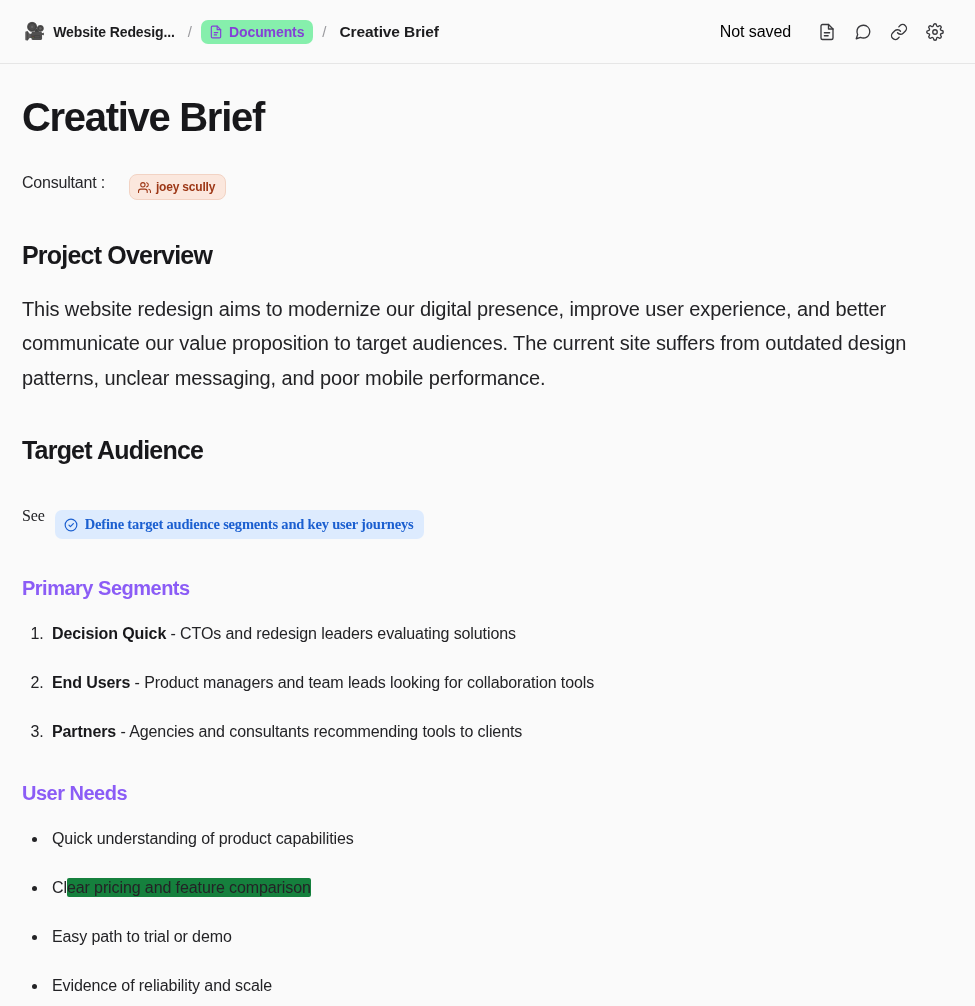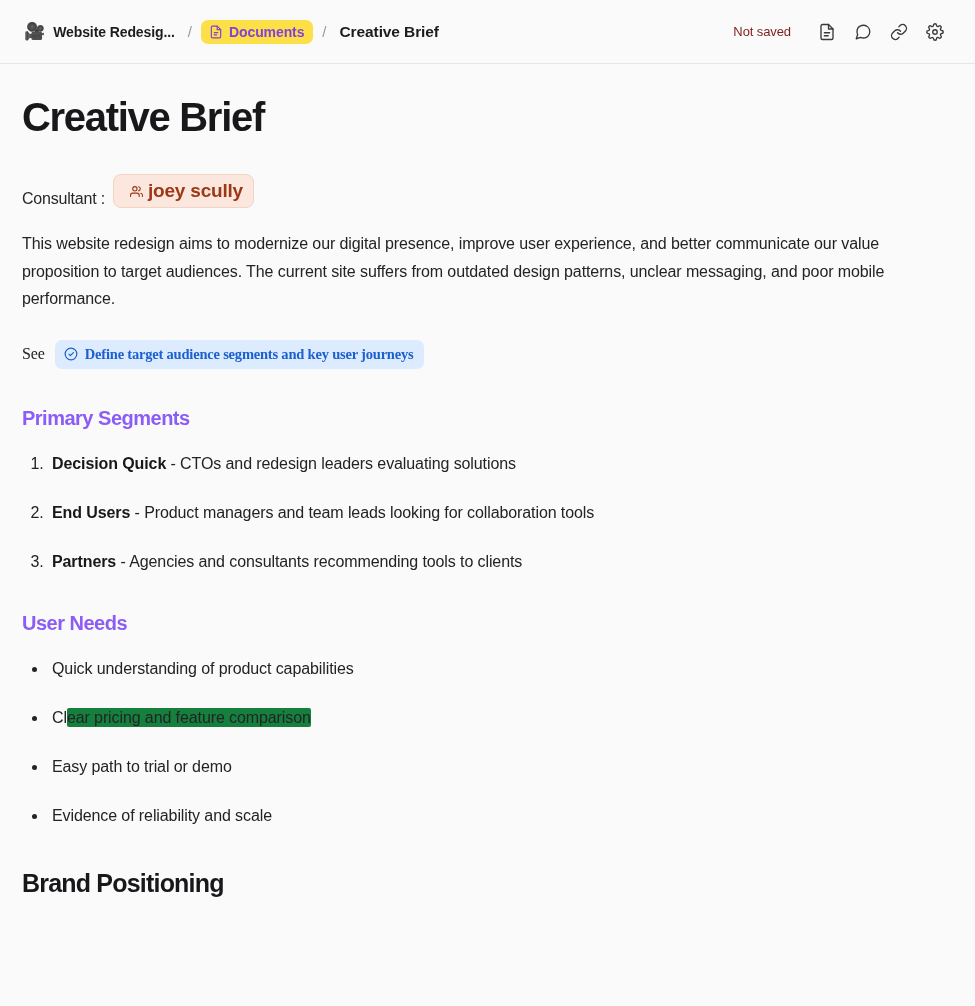--- a/index.html
+++ b/index.html
@@ -54,21 +54,21 @@
   .bc-sep {
     font-size: 15px;
     color: #9a9a9e;
     padding: 0 9px;
     font-weight: 400;
   }
   .bc-chip {
     display: inline-flex;
     align-items: center;
     gap: 6px;
-    background: #fde047;
+    background: #86efac;
     color: #8341d6;
     border-radius: 7px;
     padding: 4px 9px 4px 8px;
     font-size: 14px;
     font-weight: 700;
     letter-spacing: -0.1px;
     cursor: pointer;
     white-space: nowrap;
   }
   .bc-chip svg { display: block; }
@@ -82,22 +82,22 @@
     border-radius: 6px;
     cursor: pointer;
   }
 
   .topbar-right {
     display: flex;
     align-items: center;
     gap: 0;
   }
   .save-status {
-    font-size: 13px;
-    color: #7f1d1d;
+    font-size: 16px;
+    color: #000000;
     margin-right: 18px;
     white-space: nowrap;
     letter-spacing: -0.1px;
     text-align: right;
   }
   .icon-btn {
     width: 36px;
     height: 34px;
     display: flex;
     align-items: center;
@@ -122,37 +122,37 @@
     font-weight: 800;
     letter-spacing: -1.3px;
     color: #18181b;
     margin: 0 0 0 0;
     line-height: 1.15;
     padding-top: 4px;
   }
 
   .meta-row {
     display: flex;
-    align-items: flex-end;
+    align-items: flex-start;
     margin-top: 34px;
-    gap: 0;
+    gap: 16px;
     font-size: 16px;
     color: #27272a;
   }
   .meta-label { letter-spacing: -0.2px; }
   .mention-pill {
     display: inline-flex;
     align-items: center;
     gap: 5px;
     background: #fbe7dd;
     border: 1px solid #f2d3c4;
     color: #9d3716;
     border-radius: 8px;
-    padding: 5px 10px 5px 16px;
-    font-size: 19px;
+    padding: 5px 10px 5px 8px;
+    font-size: 12px;
     font-weight: 700;
     letter-spacing: -0.2px;
     margin-left: 8px;
     cursor: pointer;
   }
   .mention-pill svg { display: block; }
 
   h2.sec {
     font-size: 25px;
     font-weight: 800;
@@ -164,21 +164,21 @@
   h3.sub {
     font-size: 20px;
     font-weight: 700;
     letter-spacing: -0.5px;
     color: #8b5cf6;
     margin: 37px 0 0 0;
     line-height: 1.2;
   }
 
   p.body {
-    font-size: 16px;
+    font-size: 20px;
     line-height: 1.72;
     color: #232326;
     margin: 22px 0 0 0;
     letter-spacing: -0.1px;
     max-width: 910px;
   }
 
   .ref-row {
     display: flex;
     align-items: center;
@@ -195,20 +195,21 @@
     background: #ddebfe;
     color: #1b5fd0;
     border-radius: 7px;
     padding: 6px 11px 6px 9px;
     font-size: 14.5px;
     font-weight: 700;
     letter-spacing: -0.2px;
     margin-left: 10px;
     cursor: pointer;
     white-space: nowrap;
+    margin-top: 18px;
   }
   .task-chip svg { display: block; flex: none; }
 
   ol.num, ul.bul {
     margin: 22px 0 0 0;
     padding-left: 26px;
   }
   ol.num li, ul.bul li {
     font-size: 16px;
     line-height: 1.5;
@@ -312,22 +313,24 @@
           <path d="M17 21v-2a4 4 0 0 0-4-4H5a4 4 0 0 0-4 4v2"></path>
           <circle cx="9" cy="7" r="4"></circle>
           <path d="M23 21v-2a4 4 0 0 0-3-3.87"></path>
           <path d="M16 3.13a4 4 0 0 1 0 7.75"></path>
         </svg>
       </span>
       <span>joey scully</span>
     </span>
   </div>
 
+  <h2 class="sec">Project Overview</h2>
   <p class="body">This website redesign aims to modernize our digital presence, improve user experience, and better communicate our value proposition to target audiences. The current site suffers from outdated design patterns, unclear messaging, and poor mobile performance.</p>
 
+  <h2 class="sec">Target Audience</h2>
 
   <div class="ref-row">
     <span>See</span>
     <span class="task-chip">
       <span>
         <svg width="14" height="14" viewBox="0 0 24 24" fill="none" stroke="currentColor" stroke-width="2" stroke-linecap="round" stroke-linejoin="round">
           <circle cx="12" cy="12" r="10"></circle>
           <polyline points="8.5 12.2 11 14.7 16 9.5"></polyline>
         </svg>
       </span>

